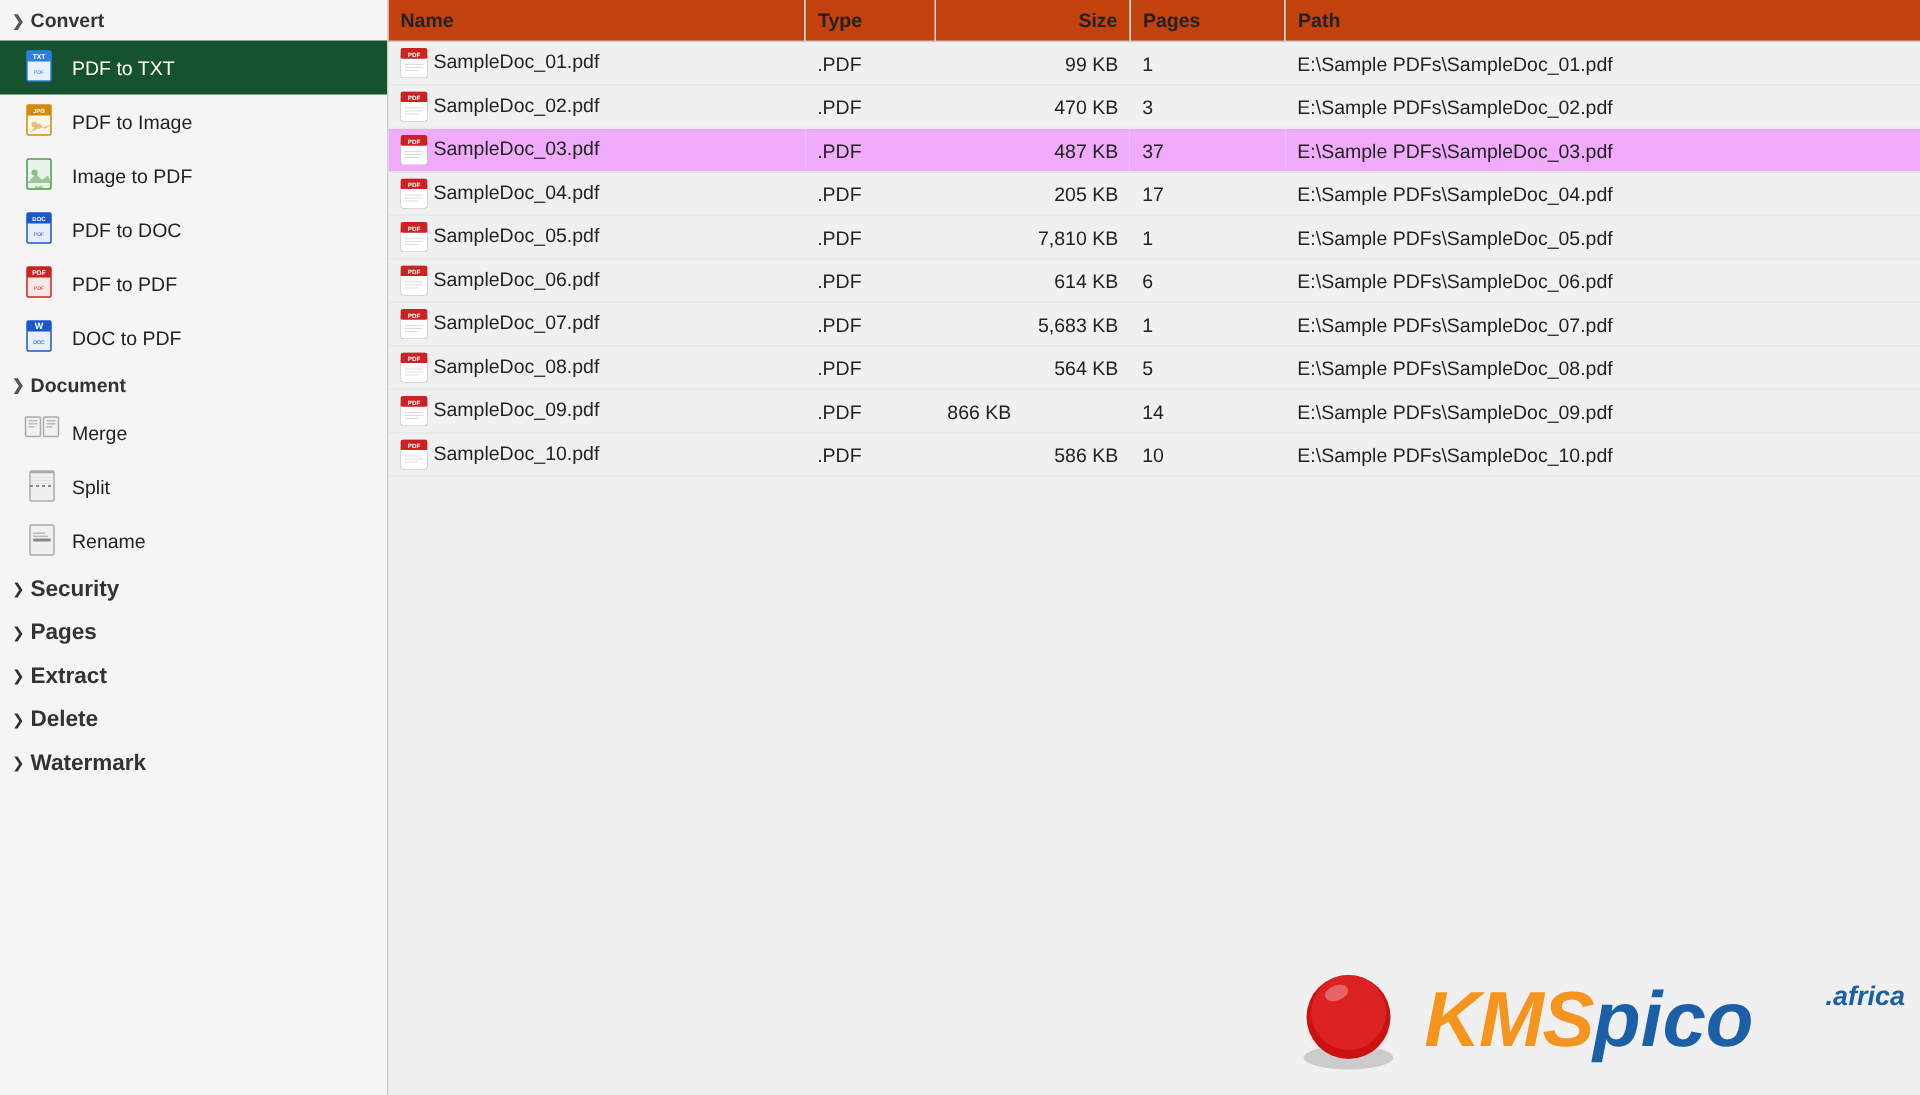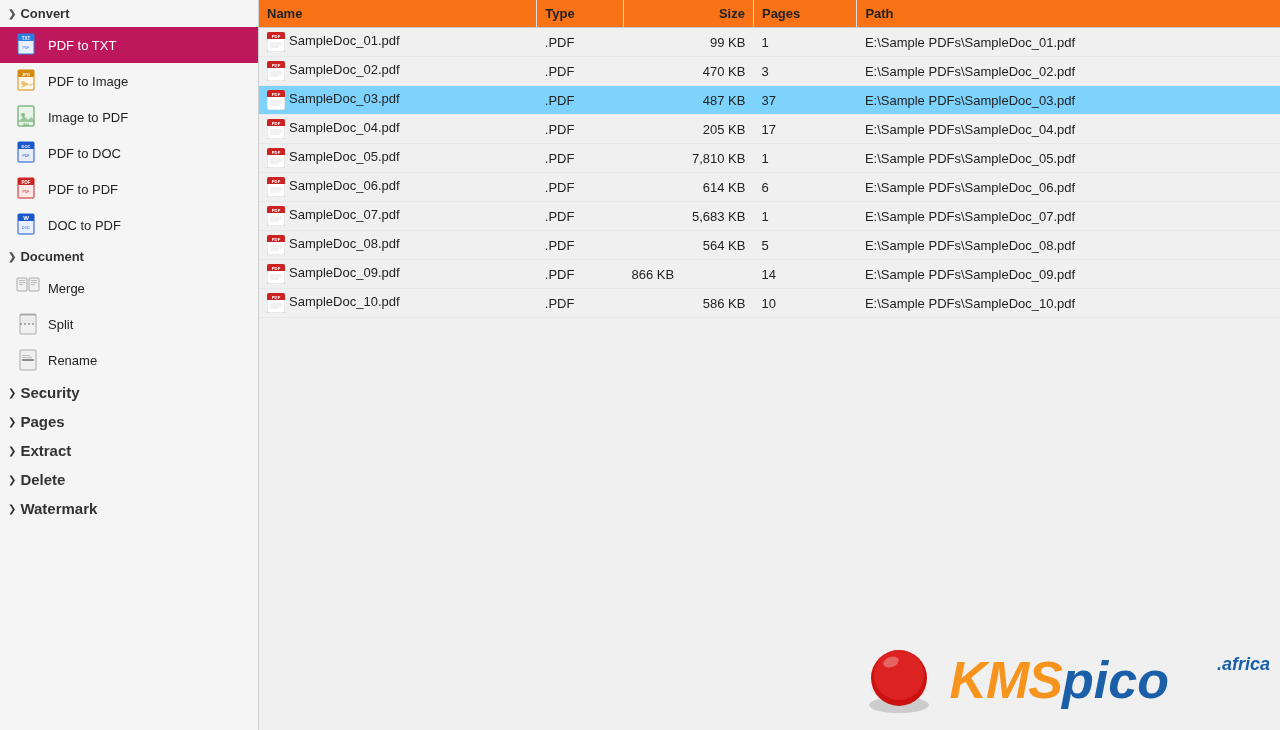--- a/index.html
+++ b/index.html
@@ -7,33 +7,33 @@
 
     .main-area { display: flex; flex: 1; overflow: hidden; }
 
     
     .sidebar { width: 259px; background: #f5f5f5; border-right: 1px solid #d0d0d0; display: flex; flex-direction: column; overflow-y: auto; flex-shrink: 0; }
 
     .section-header { display: flex; align-items: center; padding: 6px 8px; font-weight: 600; font-size: 13px; color: #333; cursor: pointer; user-select: none; }
     .section-header .chevron { font-size: 10px; margin-right: 4px; color: #555; }
 
     .sidebar-item { display: flex; align-items: center; padding: 6px 12px 6px 16px; cursor: pointer; gap: 8px; color: #222; }
-    .sidebar-item.active { background: #be185d; color: #fff; }
+    .sidebar-item.active { background: #14532d; color: #fff; }
     .sidebar-item.active .item-label { color: #fff; }
 
     .item-icon { width: 24px; height: 24px; flex-shrink: 0; display: flex; align-items: center; justify-content: center; }
     .item-label { font-size: 13px; }
 
     
     .file-table { width: 100%; border-collapse: collapse; flex: 1; }
-    .file-table thead { background: #f97316; }
+    .file-table thead { background: #c2410c; }
     .file-table th { text-align: left; padding: 6px 8px; border-bottom: 1px solid #ccc; border-right: 1px solid #ddd; font-weight: 600; font-size: 13px; color: #222; white-space: nowrap; }
     .file-table th:last-child { border-right: none; }
     .file-table td { padding: 4px 8px; border-bottom: 1px solid #e8e8e8; font-size: 13px; color: #222; white-space: nowrap; }
-    .file-table tr.selected { background: #7dd3fc; }
+    .file-table tr.selected { background: #f0abfc; }
 
     .table-wrapper { flex: 1; overflow-y: auto; overflow-x: auto; }
 
     
     .content-area { display: flex; flex-direction: column; flex: 1; overflow: hidden; }
 
     
     .logo-area { flex: 1; display: flex; align-items: flex-end; justify-content: flex-end; padding: 10px; pointer-events: none; }
     .kmspico-logo { display: flex; align-items: center; gap: 4px; }
 

